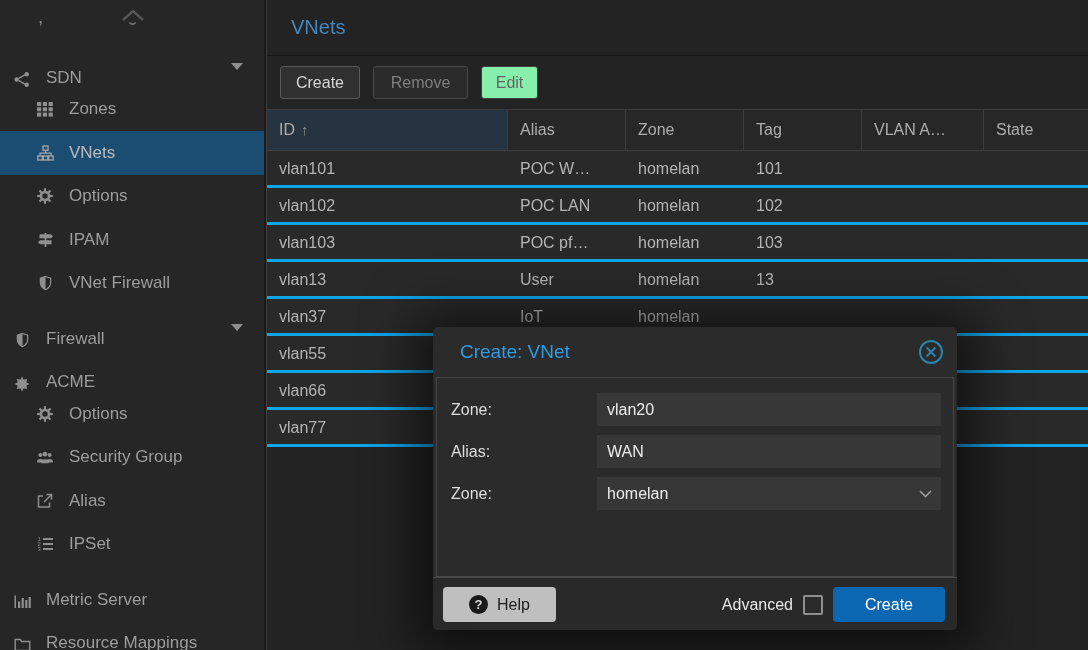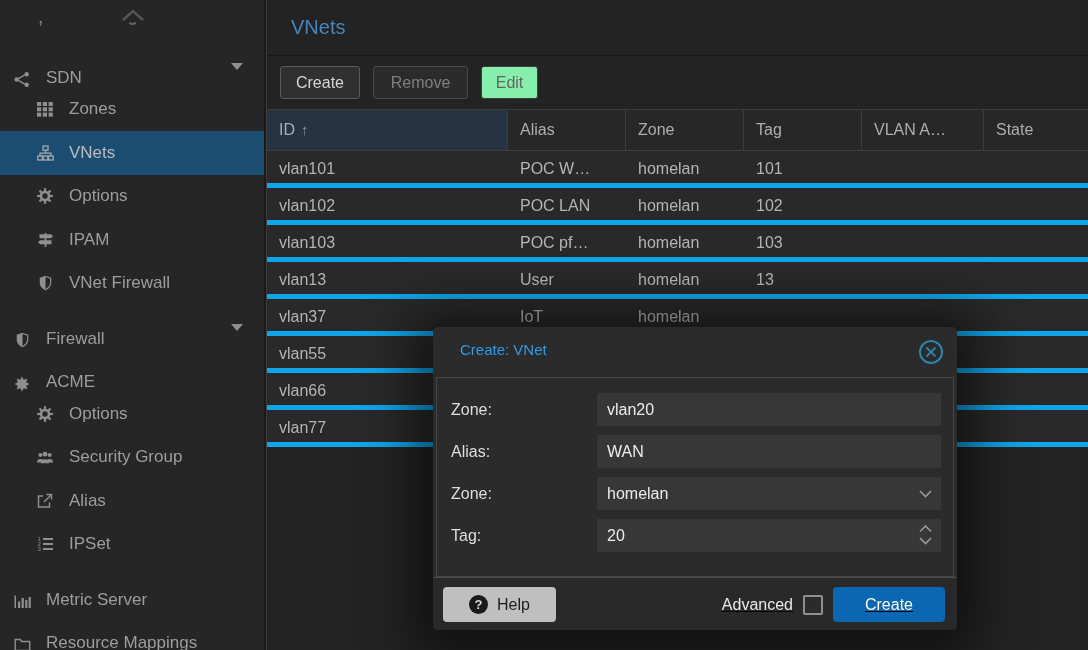--- a/index.html
+++ b/index.html
@@ -35,30 +35,30 @@
   .tb-edit   { width:57px; background:#86efac; border:1px solid #3e3e3e; color:#636363; }
 
   .grid-header { display:flex; height:42px; background:#272727;
                  border-top:1px solid #3c3c3c; border-bottom:1px solid #3f3f3f; }
   .gh-cell { line-height:40px; padding:0 12px; font-size:16px; color:#aeaeae;
              border-right:1px solid #3c3c3c; white-space:nowrap; overflow:hidden; }
   .gh-cell.sorted { background:#263340; }
   .sort { color:#8f8f8f; margin-left:6px; font-size:15px; }
   .c0{width:241px;} .c1{width:118px;} .c2{width:118px;} .c3{width:118px;}
   .c4{width:122px;} .c5{flex:1; border-right:none;}
-  .grid-row { display:flex; height:37px; background:#292929; border-bottom:5px solid #0ea5e9; }
+  .grid-row { display:flex; height:37px; background:#292929; border-bottom:3px solid #0ea5e9; }
   .gr-cell { line-height:36px; padding:0 12px; font-size:16px; color:#b4b4b4;
              white-space:nowrap; overflow:hidden; border-right:none; }
 
   
   .dialog { position:absolute; left:433px; top:327px; width:524px; height:303px;
             background:#2b2b2b; border-radius:5px; z-index:20;
             box-shadow:0 6px 50px 20px rgba(0,0,0,0.55); }
   .dlg-header { height:50px; position:relative; }
-  .dlg-title { position:absolute; left:27px; top:14px; color:#2d9ce4; font-size:15px; }
+  .dlg-title { position:absolute; left:27px; top:14px; color:#2d9ce4; font-size:19px; }
   .dlg-close { position:absolute; right:14px; top:13px; width:24px; height:24px;
                border:2px solid #2b84ad; border-radius:50%; display:flex;
                align-items:center; justify-content:center; cursor:pointer; }
   .dlg-body { position:absolute; left:3px; right:3px; top:50px; bottom:53px;
               border:1px solid #464646; padding:15px 12px 0 14px; }
   .field-row { display:flex; align-items:center; height:33px; margin-bottom:9px; }
   .f-label { flex:0 0 146px; color:#dedede; font-size:16px; }
   .f-ctl { flex:1; position:relative; height:33px; }
   .dlg-input { width:100%; height:33px; background:#373737; border:none; outline:none;
                color:#ececec; font-size:16px; padding:0 10px;
@@ -70,21 +70,21 @@
                 background:#292929; border-top:1px solid #4a4a4a;
                 border-radius:0 0 5px 5px; }
   .help-btn { position:absolute; left:10px; top:9px; width:113px; height:35px;
               background:#bfbfbf; border-radius:4px; display:flex; gap:9px;
               align-items:center; justify-content:center; color:#1e1e1e;
               font-size:16px; cursor:pointer; }
   .help-q { width:19px; height:19px; border-radius:50%; background:#1a1a1a; color:#d9d9d9;
             font-size:13px; font-weight:bold; display:flex; align-items:center;
             justify-content:center; }
   .foot-right { position:absolute; right:12px; top:9px; display:flex;
-                align-items:center; gap:10px;text-decoration:underline; }
+                align-items:center; gap:10px; }
   .adv-label { color:#e8e8e8; font-size:16px; }
   .adv-box { width:20px; height:20px; border:2px solid #8f8f8f; background:#2b2b2b;
              border-radius:2px; cursor:pointer; }
   .create-btn { width:112px; height:35px; background:#0c67b2; border:none;
                 border-radius:4px; color:#ffffff; font-size:16px; cursor:pointer; }
   svg { display:block; }
 </style>
 </head>
 <body>
 
@@ -410,36 +410,20 @@
         <span class="f-label">Zone:</span>
         <span class="f-ctl">
           <input class="dlg-input" type="text" value="homelan" style="">
           <span class="ctl-icon mid">
             <svg width="13" height="8" viewBox="0 0 13 8" fill="none">
               <polyline points="1,1 6.5,6.5 12,1" stroke="#9a9a9a" stroke-width="1.6"></polyline>
             </svg>
           </span>
         </span>
       </div>
-      <div class="field-row">
-        <span class="f-label">Tag:</span>
-        <span class="f-ctl">
-          <input class="dlg-input" type="text" value="20" style="">
-          <span class="ctl-icon spin-up">
-            <svg width="13" height="8" viewBox="0 0 13 8" fill="none">
-              <polyline points="1,6.5 6.5,1 12,6.5" stroke="#9a9a9a" stroke-width="1.6"></polyline>
-            </svg>
-          </span>
-          <span class="ctl-icon spin-dn">
-            <svg width="13" height="8" viewBox="0 0 13 8" fill="none">
-              <polyline points="1,1 6.5,6.5 12,1" stroke="#9a9a9a" stroke-width="1.6"></polyline>
-            </svg>
-          </span>
-        </span>
-      </div>
     </div>
 
     <div class="dlg-footer">
       <div class="help-btn">
         <span class="help-q">?</span>
         <span>Help</span>
       </div>
       <div class="foot-right">
         <span class="adv-label">Advanced</span>
         <span class="adv-box"></span>

